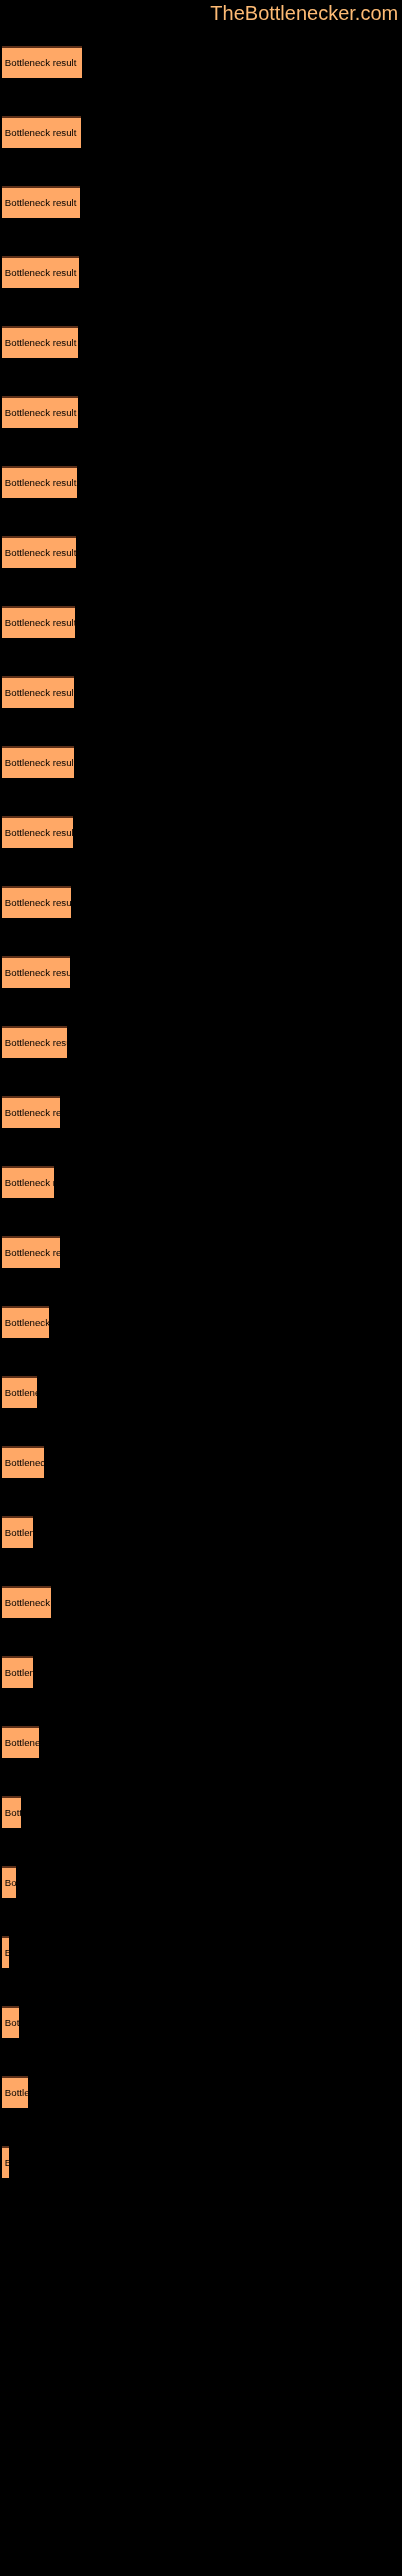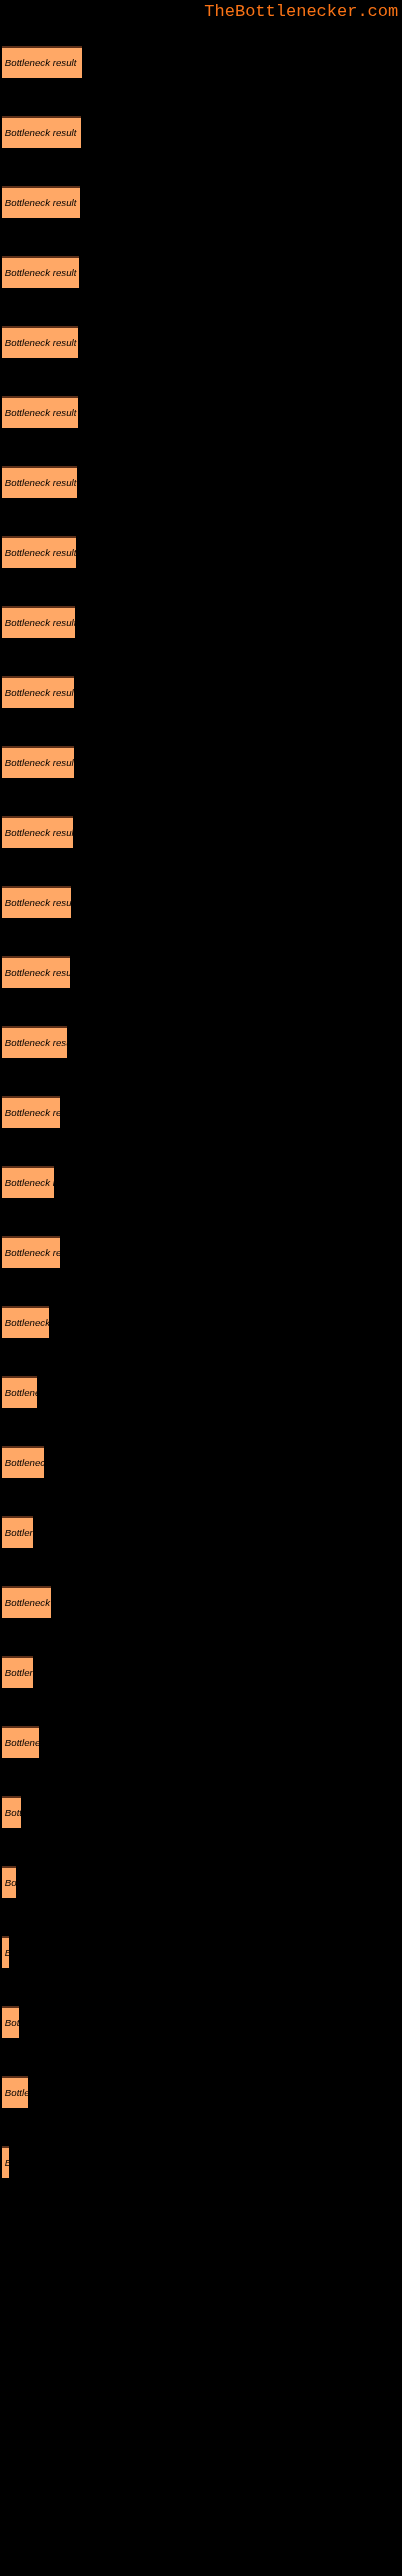--- a/index.html
+++ b/index.html
@@ -12,38 +12,37 @@
     height: 2576px;
     position: relative;
     font-family: "Liberation Sans", sans-serif;
     overflow: hidden;
   }
 
   .site-title {
     position: absolute;
     top: 1.6px;
     right: 4.8px;
-    color: #f97316;
-    font-size: 17px;
-    font-family: Liberation Mono, monospace;
+    color: #fdba74;
+    font-size: 20px;
+    font-family: Liberation Sans, sans-serif;
     letter-spacing: 0px;
     white-space: nowrap;
   }
 
   .chart-area {
     position: absolute;
     left: 0;
     top: 26.6px;
     width: 403px;
   }
 
   .bar-row {
     position: relative;
     height: 70px;
-    font-style: italic;
   }
 
   .bar {
     position: absolute;
     left: 1.6px;
     top: 19.3px;
     height: 32px;
     background: #ffa866;
     border-top: 2.4px solid #5c2f18;
     box-sizing: border-box;

